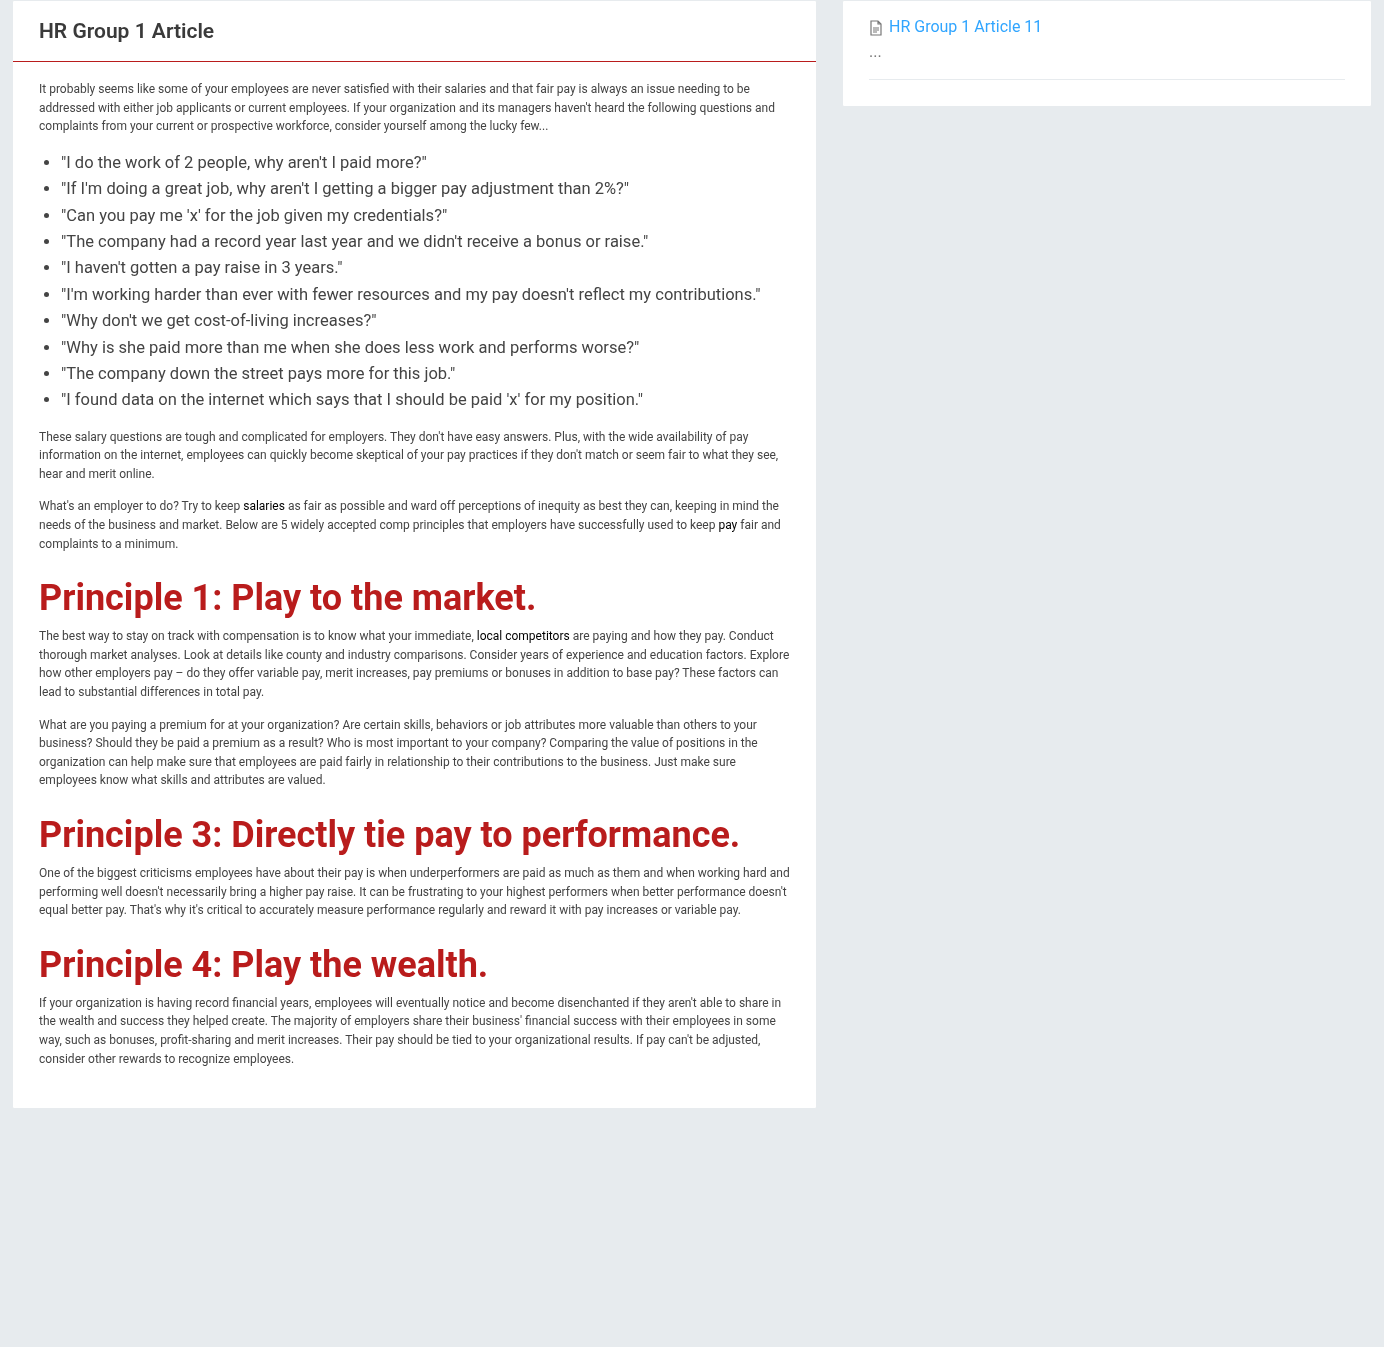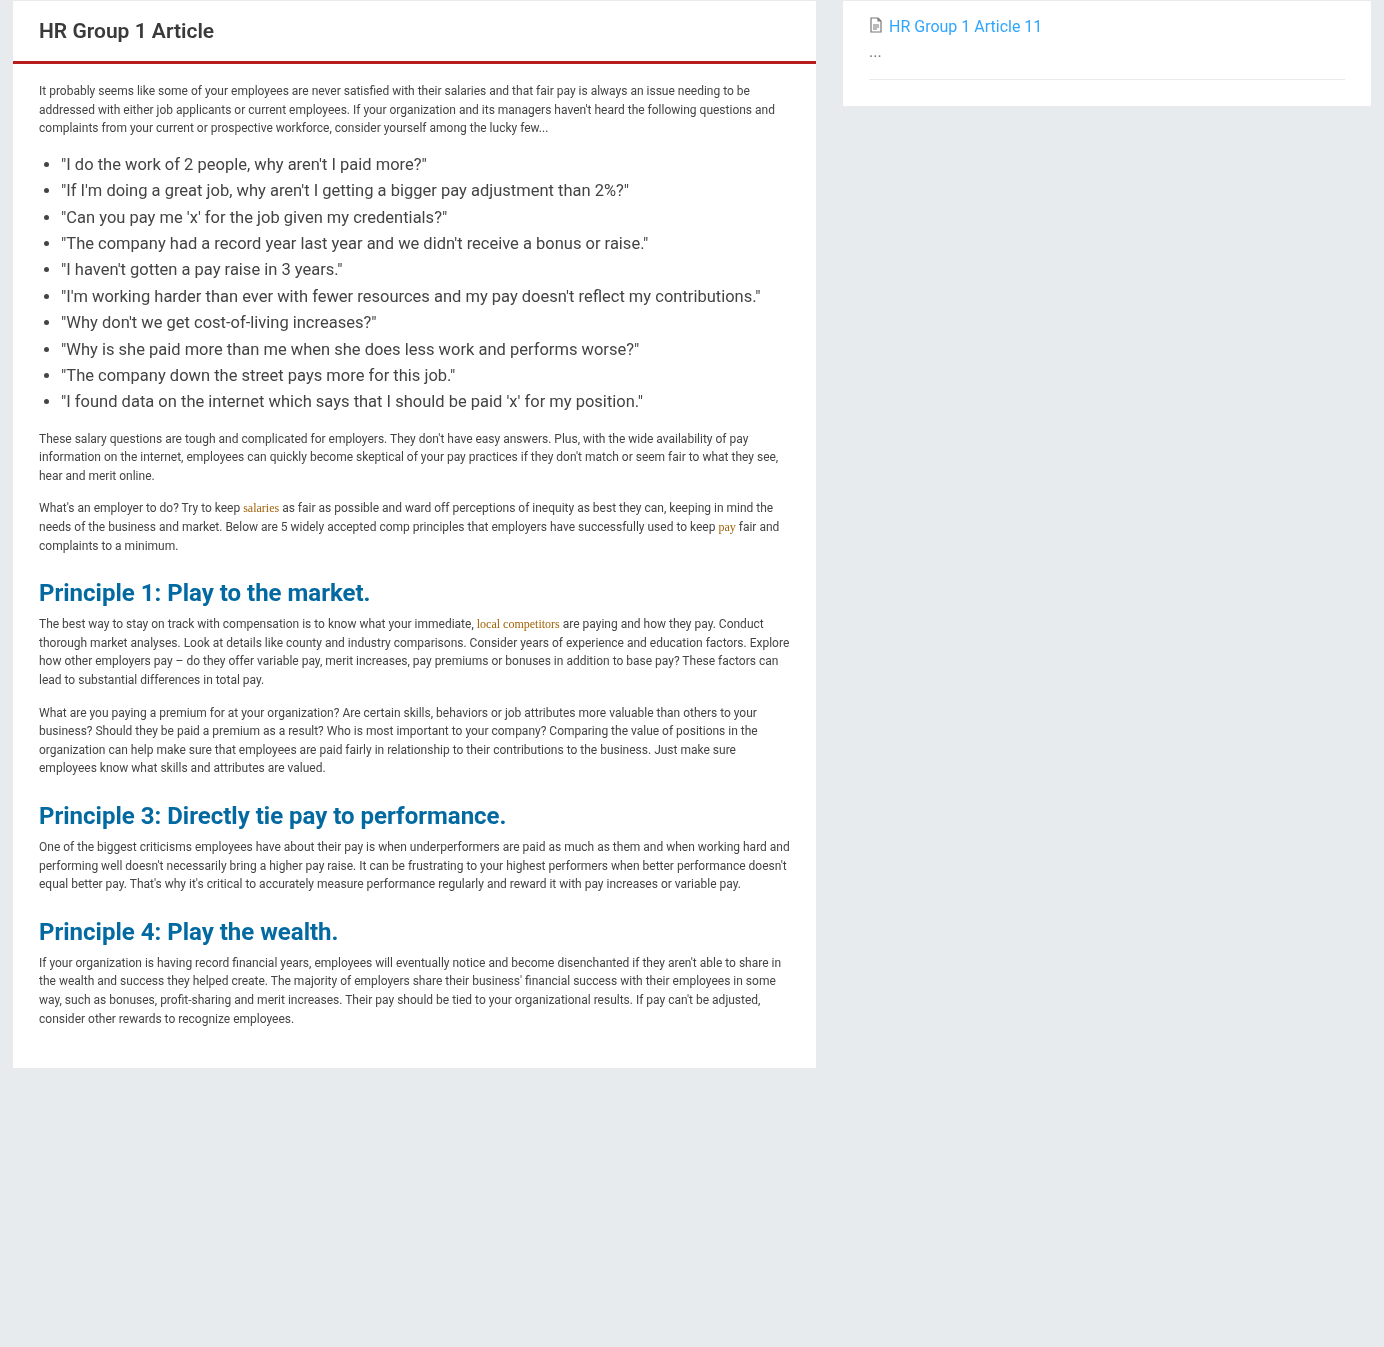--- a/index.html
+++ b/index.html
@@ -18,56 +18,55 @@
   }
   .card {
     background: #fff;
     border: 1px solid #e7ebee;
     border-radius: 2px;
   }
   .main-col { flex: 1 1 0; min-width: 0; }
   .side-col { width: 530px; flex: 0 0 530px; }
   .card-header {
     padding: 18px 26px;
-    border-bottom: 3px solid #b91c1c;
+    border-bottom: 1px solid #b91c1c;
     font-size: 21px;
     font-weight: 600;
     color: #3a3a3a;
   }
   .card-body { padding: 18px 26px 26px 26px; }
   .card-body p {
     margin: 0 0 14px 0;
     line-height: 1.55;
     font-size: 12px;
   }
   .card-body ul {
     margin: 0 0 14px 0;
     padding-left: 22px;
   }
   .card-body li {
     line-height: 1.6;
     font-size: 16.5px;
     list-style: disc;
   }
   .card-body h2 {
-    font-size: 24px;
+    font-size: 36px;
     font-weight: 700;
-    color: #0369a1;
+    color: #b91c1c;
     margin: 24px 0 8px 0;
   }
   a.inline-link {
-    color: #a16207;
+    color: #000000;
     text-decoration: none;
-    font-family: Liberation Serif, serif;
   }
   
   .related-body { padding: 16px 26px 26px 26px; }
   .related-item {
     display: flex;
-    align-items: flex-start;
+    align-items: flex-end;
     gap: 6px;
     font-size: 16px;
     margin-bottom: 6px;
   }
   .related-item a {
     color: #30a5ff;
     text-decoration: none;
   }
   .doc-icon {
     width: 14px; height: 16px;

